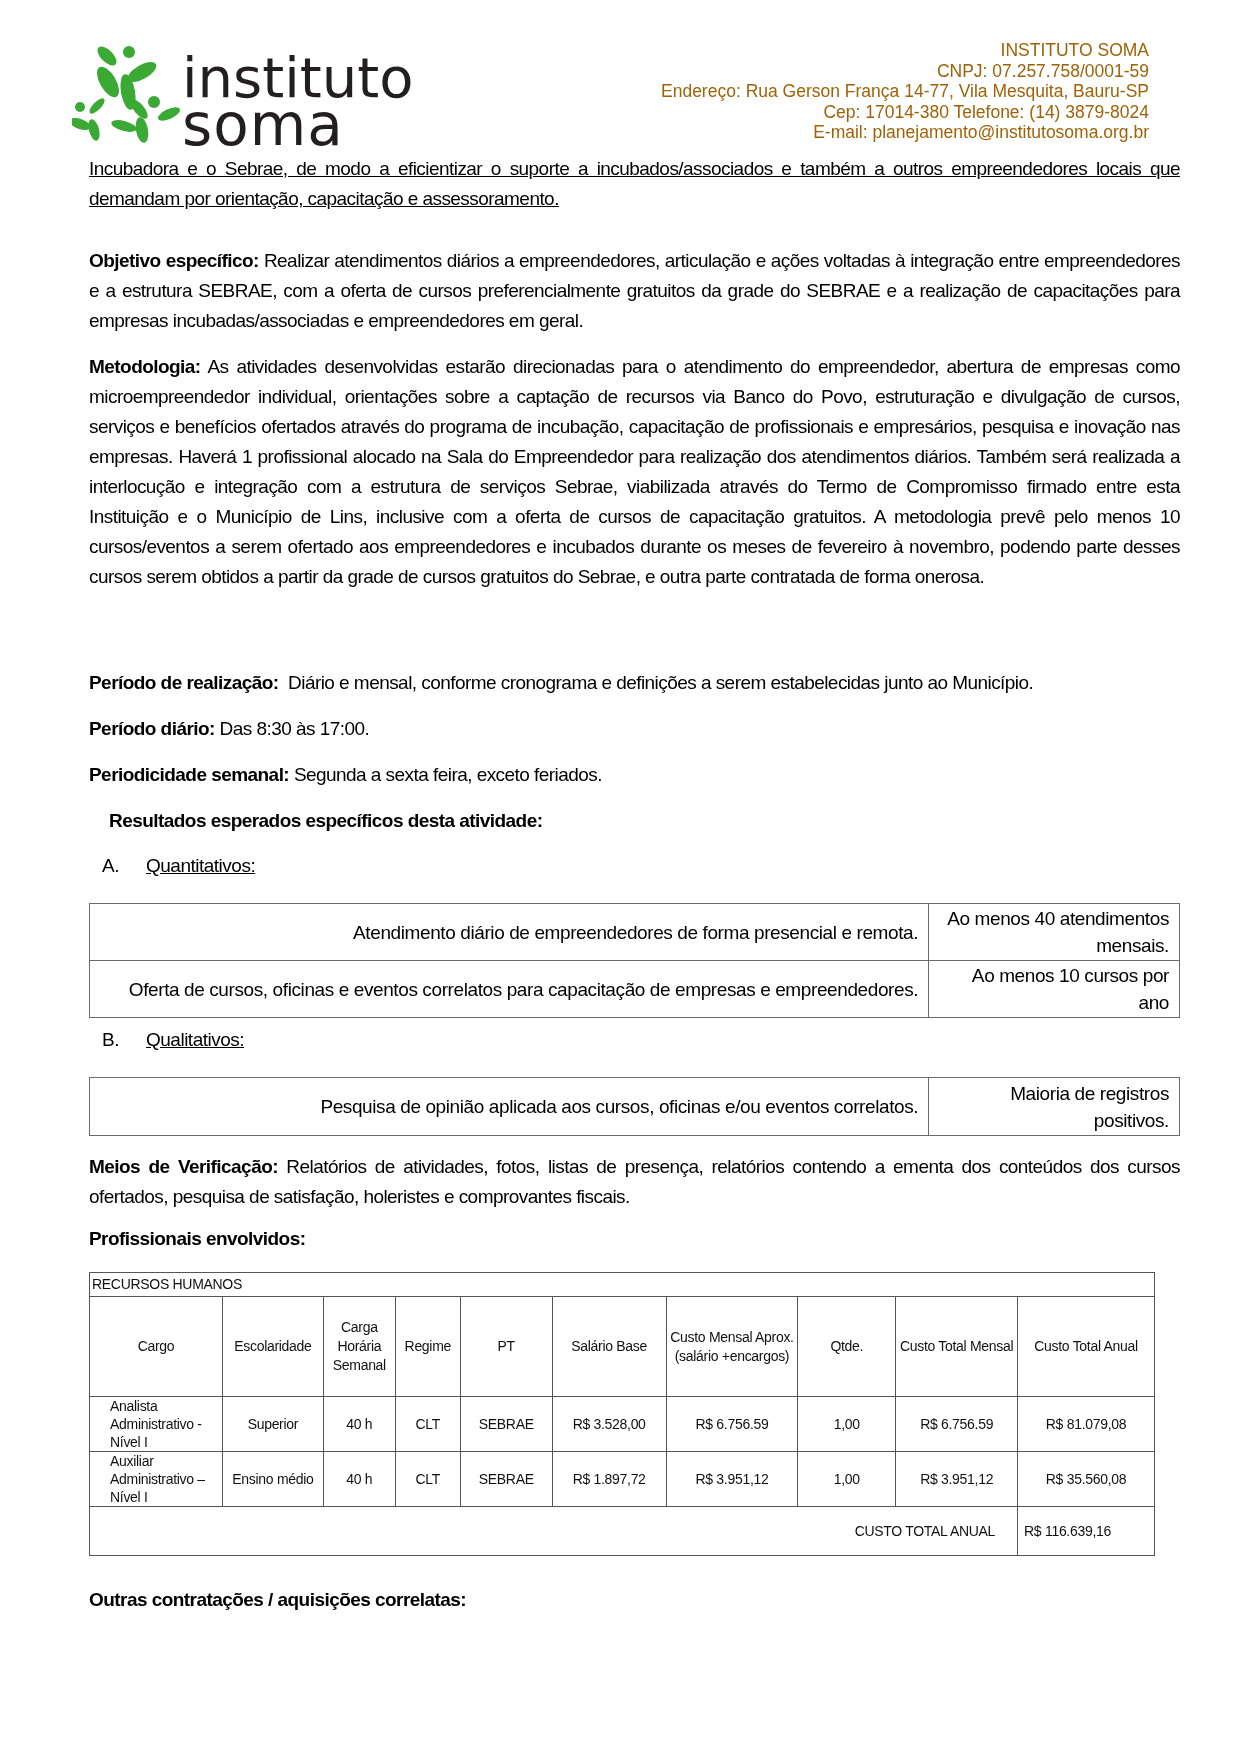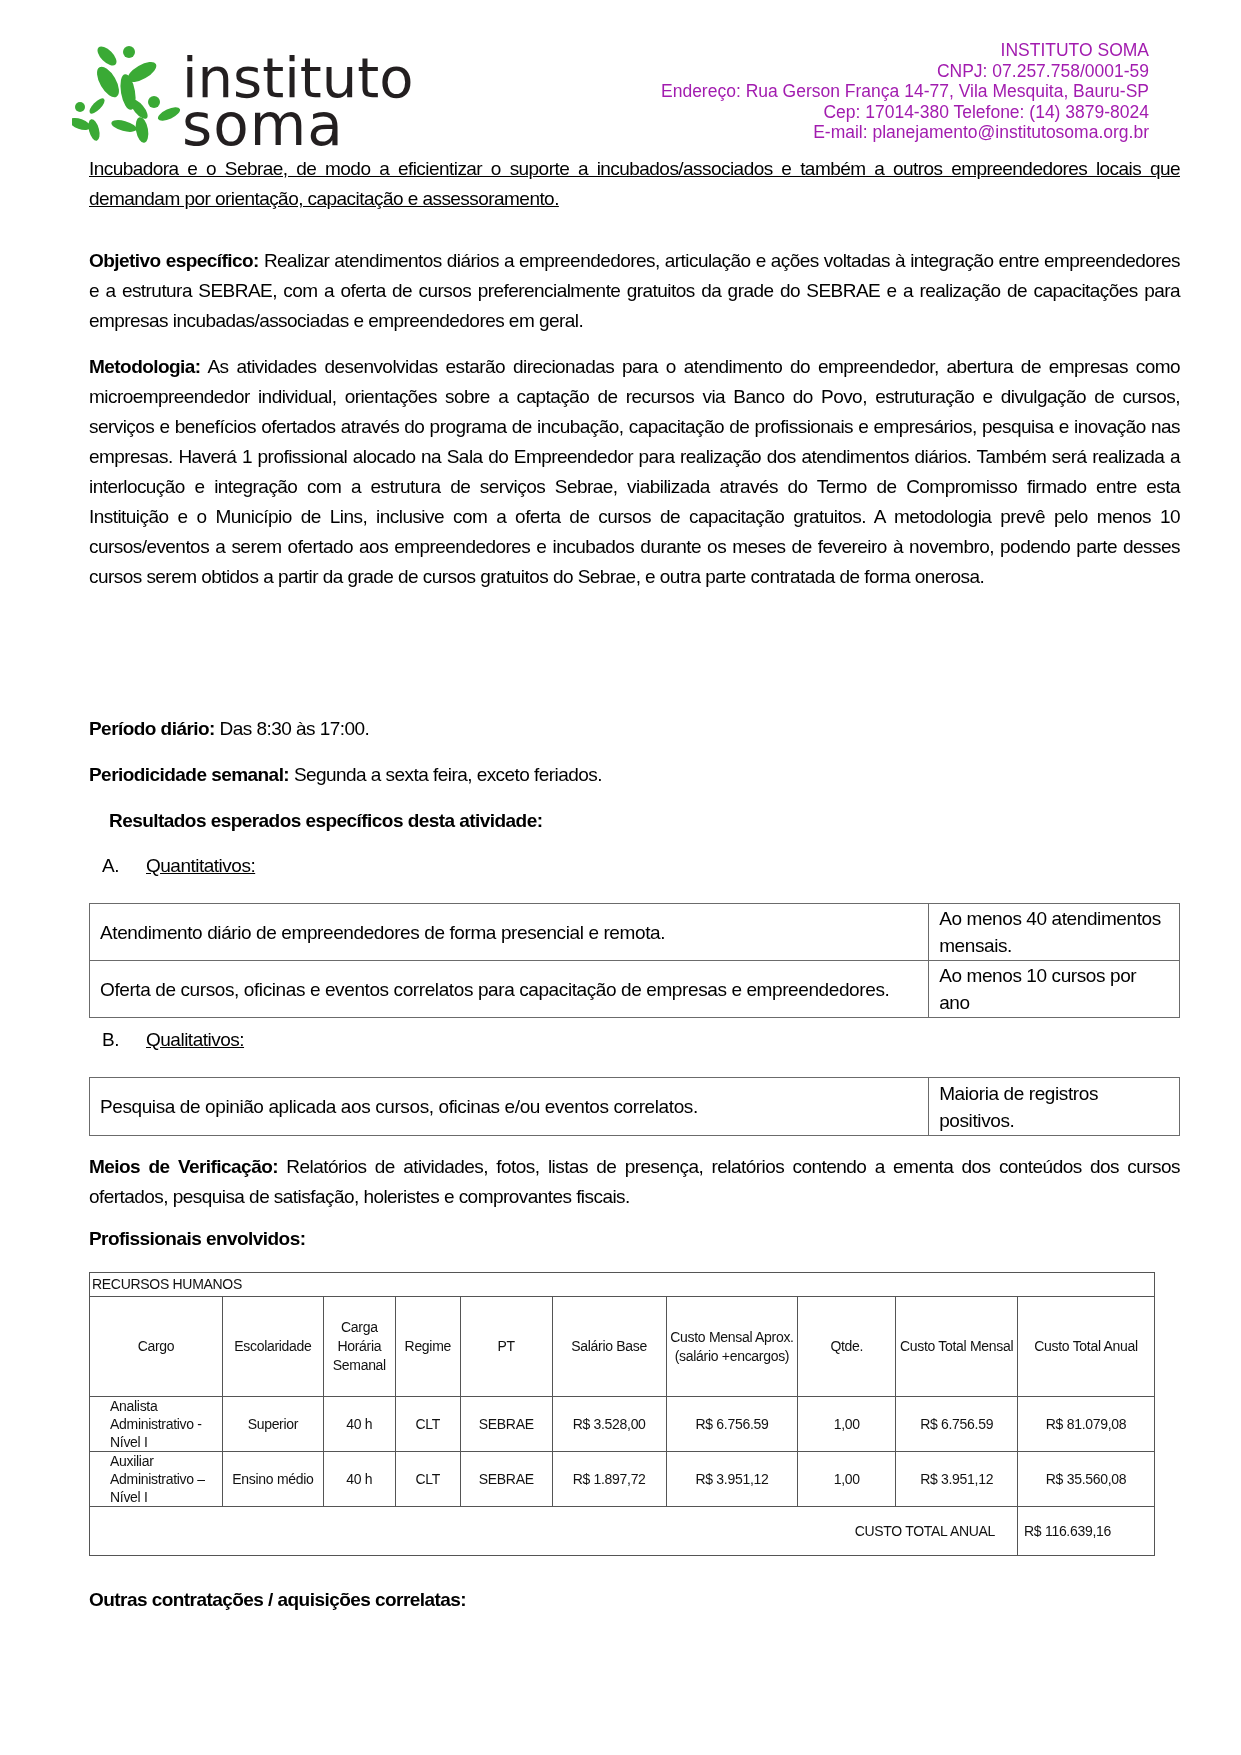--- a/index.html
+++ b/index.html
@@ -7,38 +7,38 @@
          font-family: "Liberation Sans", sans-serif; color: #000; }
   .page { position: absolute; left: 0; top: 0; width: 1241px; height: 1755px; }
 
   
   .logo { position: absolute; left: 72px; top: 44px; width: 300px; height: 100px; }
   .logo-text { position: absolute; left: 110px; top: 6px; font-family: "DejaVu Sans", sans-serif;
                color: #231f20; line-height: 1; }
   .logo-word1 { display: block; font-size: 56px; letter-spacing: 0px; font-weight: normal; }
   .logo-word2 { display: block; font-size: 58px; margin-top: -10px; letter-spacing: 1px; }
   .header-info { position: absolute; right: 92px; top: 40px; text-align: right;
-                 font-family: "Liberation Sans", sans-serif; font-size: 17.5px; line-height: 20.5px; color: #a21caf; }
+                 font-family: "Liberation Sans", sans-serif; font-size: 17.5px; line-height: 20.5px; color: #a16207; }
 
   
   .body-text { position: absolute; left: 89px; width: 1091px;
                font-family: "Liberation Sans", sans-serif; font-size: 19px; line-height: 30px;
                text-align: justify; letter-spacing: -0.55px; word-spacing: 0px; }
   .body-text b { font-weight: bold; }
   .para { margin: 0; }
   .single { position: absolute; left: 89px; font-family: "Liberation Sans", sans-serif;
             font-size: 19px; line-height: 30px; letter-spacing: -0.55px; white-space: nowrap; }
   .list-label { position: absolute; left: 102px; font-size: 19px; line-height: 30px;
                 font-family: "Liberation Sans", sans-serif; letter-spacing: -0.5px; }
   .list-label .letter { display: inline-block; width: 44px; }
   .list-label .u { text-decoration: underline; }
 
   
   .rtable { position: absolute; left: 89px; width: 1091px; border-collapse: collapse;
-            font-family: "Liberation Sans", sans-serif; font-size: 19px; letter-spacing: -0.4px; }
+            font-family: "Liberation Sans", sans-serif; font-size: 19px; letter-spacing: -0.4px; text-align: right; }
   .rtable td { border: 1.5px solid #6b6b6b; padding: 0 10px; vertical-align: middle; line-height: 27px; }
   .rtable td.c1 { width: 819px; }
   .rtable td.c2 { width: 230px; }
 
   
   .hr { position: absolute; left: 89px; top: 1272px; width: 1066px; border-collapse: collapse;
         font-family: "Liberation Sans", sans-serif; font-size: 14px; letter-spacing: -0.3px; color: #111; }
   .hr td { border: 1px solid #555; text-align: center; vertical-align: middle; padding: 0 2px; line-height: 19px; }
   .hr .title-row td { height: 23px; text-align: left; }
   .hr .head-row td { height: 99px; }
@@ -94,20 +94,23 @@
   </div>
 
   <div class="body-text" style="top:246px;">
     <p class="para"><b>Objetivo específico:</b><span> Realizar atendimentos diários a empreendedores, articulação e ações voltadas à integração entre empreendedores e a estrutura SEBRAE, com a oferta de cursos preferencialmente gratuitos da grade do SEBRAE e a realização de capacitações para empresas incubadas/associadas e empreendedores em geral.</span></p>
   </div>
 
   <div class="body-text" style="top:352px;">
     <p class="para"><b>Metodologia:</b><span> As atividades desenvolvidas estarão direcionadas para o atendimento do empreendedor, abertura de empresas como microempreendedor individual, orientações sobre a captação de recursos via Banco do Povo, estruturação e divulgação de cursos, serviços e benefícios ofertados através do programa de incubação, capacitação de profissionais e empresários, pesquisa e inovação nas empresas. Haverá 1 profissional alocado na Sala do Empreendedor para realização dos atendimentos diários. Também será realizada a interlocução e integração com a estrutura de serviços Sebrae, viabilizada através do Termo de Compromisso firmado entre esta Instituição e o Município de Lins, inclusive com a oferta de cursos de capacitação gratuitos.  A metodologia prevê pelo menos 10 cursos/eventos a serem ofertado aos empreendedores e incubados durante os meses de fevereiro à novembro, podendo parte desses cursos serem obtidos a partir da grade de cursos gratuitos do Sebrae, e outra parte contratada de forma onerosa.</span></p>
   </div>
 
+  <div class="single" style="top:668px;">
+    <b>Período de realização:</b><span style="white-space:pre;">  Diário e mensal, conforme cronograma e definições a serem estabelecidas junto ao Município.</span>
+  </div>
 
   <div class="single" style="top:714px;">
     <b>Período diário:</b><span> Das 8:30 às 17:00.</span>
   </div>
 
   <div class="single" style="top:760px;">
     <b>Periodicidade semanal:</b><span> Segunda a sexta feira, exceto feriados.</span>
   </div>
 
   <div class="single" style="top:806px;font-weight:bold;margin-left:20px;">Resultados esperados específicos desta atividade:</div>

